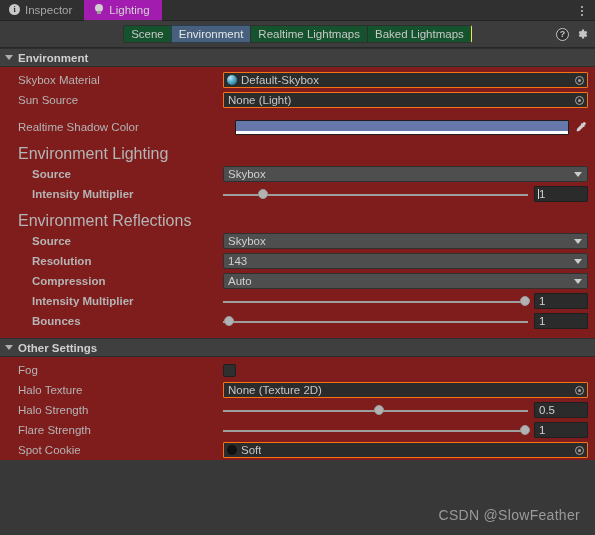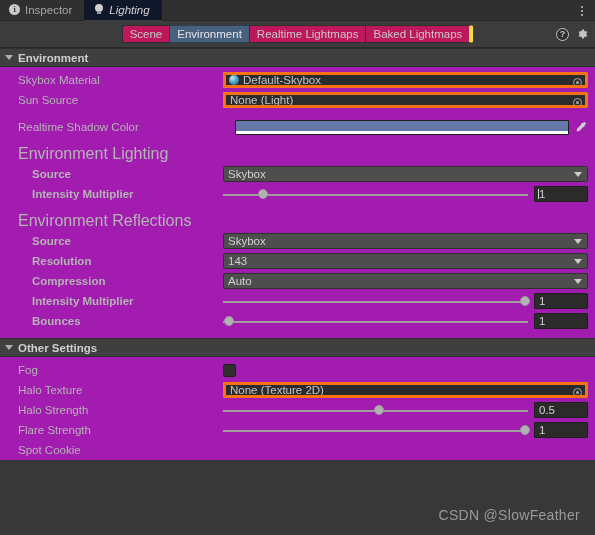--- a/index.html
+++ b/index.html
@@ -19,21 +19,21 @@
     position: relative; height: 21px; background: #393939;
     display: flex; align-items: flex-end;
     border-bottom: 1px solid #242424;
   }
   .wtab {
     height: 21px; display: flex; align-items: center; gap: 5px;
     padding: 0 12px 0 9px; font-size: 11.5px; color: #b6b6b6;
     background: #3b3b3b; position: relative; cursor: default;
   }
   .wtab.inactive { background: #303030; color: #a6a6a6; }
-  .wtab.active { background: #0f172a; color: #d2d2d2; font-style: italic; }
+  .wtab.active { background: #a21caf; color: #d2d2d2; }
   .wtab.active::after {
     content: ""; position: absolute; left: 0; right: 0; bottom: -1px;
     height: 1px; background: #3d3d3d;
   }
   .tabstrip-fill { flex: 1; background: #303030; height: 21px; }
   .ico-info {
     width: 11px; height: 11px; border-radius: 50%; background: #c9c9c9;
     color: #2b2b2b; font-size: 8px; font-weight: bold; font-family: "Liberation Serif", serif;
     display: flex; align-items: center; justify-content: center; line-height: 1;
   }
@@ -55,25 +55,25 @@
 
   
   .toolbar {
     position: relative; height: 27px; background: #3c3c3c;
     display: flex; align-items: center; justify-content: center;
     border-bottom: 1px solid #282828;
   }
   .segbar { display: flex; height: 18px; }
   .seg {
     display: flex; align-items: center; padding: 0 7px; height: 18px;
-    background: #be185d; color: #c8c8c8; font-size: 11.5px;
+    background: #14532d; color: #c8c8c8; font-size: 11.5px;
     border: 1px solid #2f2f2f; border-right: none; cursor: pointer; white-space: nowrap;
   }
   .seg:first-child { border-radius: 2px 0 0 2px; }
-  .seg:last-child { border-right: 4px solid #fde047; border-radius: 0 2px 2px 0; }
+  .seg:last-child { border-right: 1px solid #fde047; border-radius: 0 2px 2px 0; }
   .seg.sel { background: #46607e; color: #e6e6e6; border-color: #2c3d50; }
   .tool-right { position: absolute; right: 6px; top: 6px; display: flex; gap: 6px; align-items: center; }
   .ico-help {
     width: 13px; height: 13px; border-radius: 50%; background: #2e2e2e;
     border: 1.5px solid #c4c4c4; color: #c4c4c4; font-size: 9px; font-weight: bold;
     display: flex; align-items: center; justify-content: center; line-height: 1; cursor: pointer;
   }
   .ico-gear {
     width: 14px; height: 14px; position: relative; cursor: pointer;
   }
@@ -82,33 +82,33 @@
   
   .sechdr {
     height: 19px; background: #3f3f3f; display: flex; align-items: center;
     padding-left: 5px; gap: 5px; border-top: 1px solid #2e2e2e; border-bottom: 1px solid #2e2e2e;
     font-weight: bold; color: #cfcfcf; font-size: 11.5px; cursor: pointer;
   }
   .tri {
     width: 0; height: 0; border-left: 4.5px solid transparent; border-right: 4.5px solid transparent;
     border-top: 5px solid #b0b0b0;
   }
-  .body { background: #a21caf; padding: 3px 7px 0 0; }
+  .body { background: #7f1d1d; padding: 3px 7px 0 0; }
 
   
   .row { display: flex; align-items: center; height: 20px; padding-left: 18px; }
   .row.gaptop { margin-top: 7px; gap: 12px; }
   .lbl { width: 205px; flex: 0 0 205px; color: #b4b4b4; font-size: 11.5px; white-space: nowrap; }
   .lbl.ind1 { padding-left: 14px; font-weight: bold; }
   .ctl { flex: 1; display: flex; align-items: center; height: 16px; position: relative; }
   .grouplbl { color: #b4b4b4; font-size: 16px; }
 
   
   .objfield {
-    flex: 1; height: 16px; background: #2b2b2b; border: 3px solid #f97316;
+    flex: 1; height: 16px; background: #2b2b2b; border: 1px solid #f97316;
     display: flex; align-items: center; padding-left: 3px; gap: 4px;
     color: #c6c6c6; font-size: 11.5px; border-radius: 1px; cursor: pointer;
     position: relative; overflow: hidden;
   }
   .objfield .txt { overflow: hidden; white-space: nowrap; }
   .objpick {
     position: absolute; right: 0; top: 0; width: 16px; height: 14px;
     display: flex; align-items: center; justify-content: center;
   }
   .objpick i {
@@ -413,17 +413,26 @@
           <div class="knob" style="left: 97%;"></div>
         </div>
         <div class="numfield">
           <span>1</span>
         </div>
       </div>
     </div>
 
     <div class="row">
       <div class="lbl">Spot Cookie</div>
+      <div class="ctl">
+        <div class="objfield">
+          <span class="blackdot"></span>
+          <span class="txt">Soft</span>
+          <span class="objpick">
+              <i></i>
+            </span>
+        </div>
+      </div>
     </div>
   </div>
 
   <div class="watermark">CSDN @SlowFeather</div>
 </div>
 
 </body></html>

